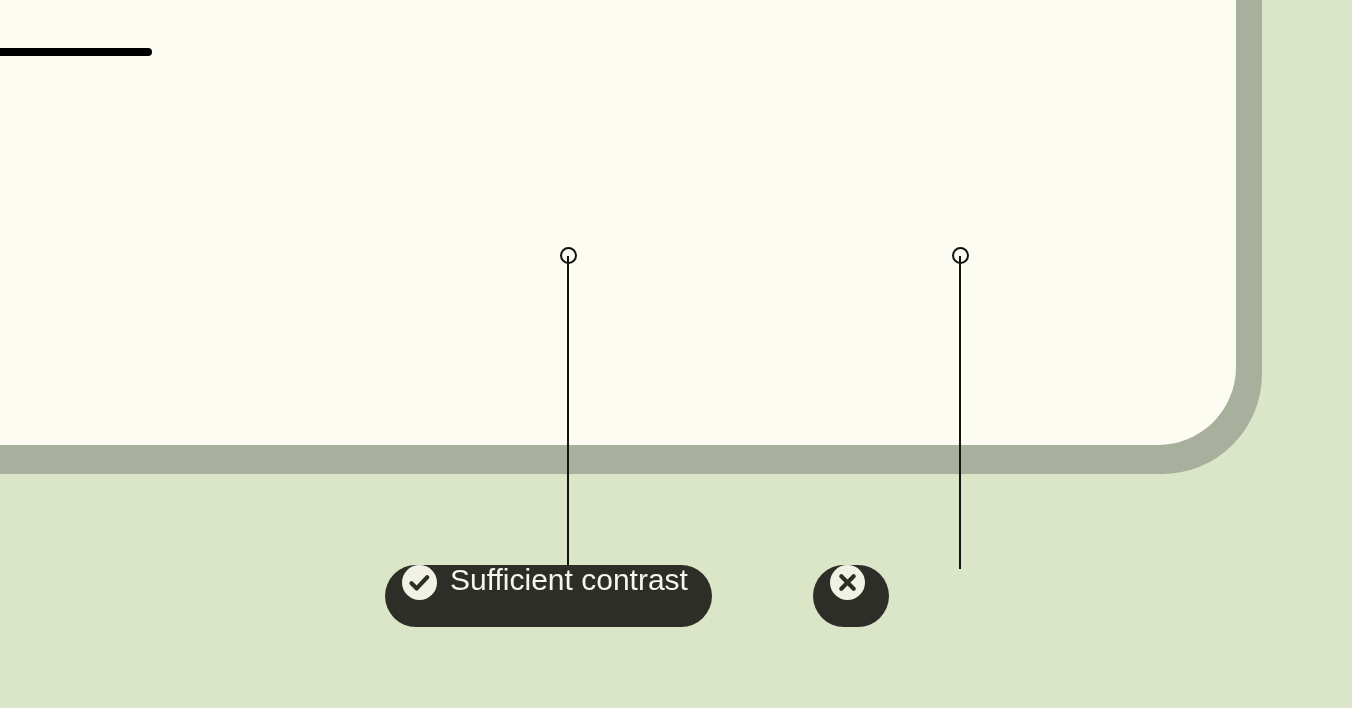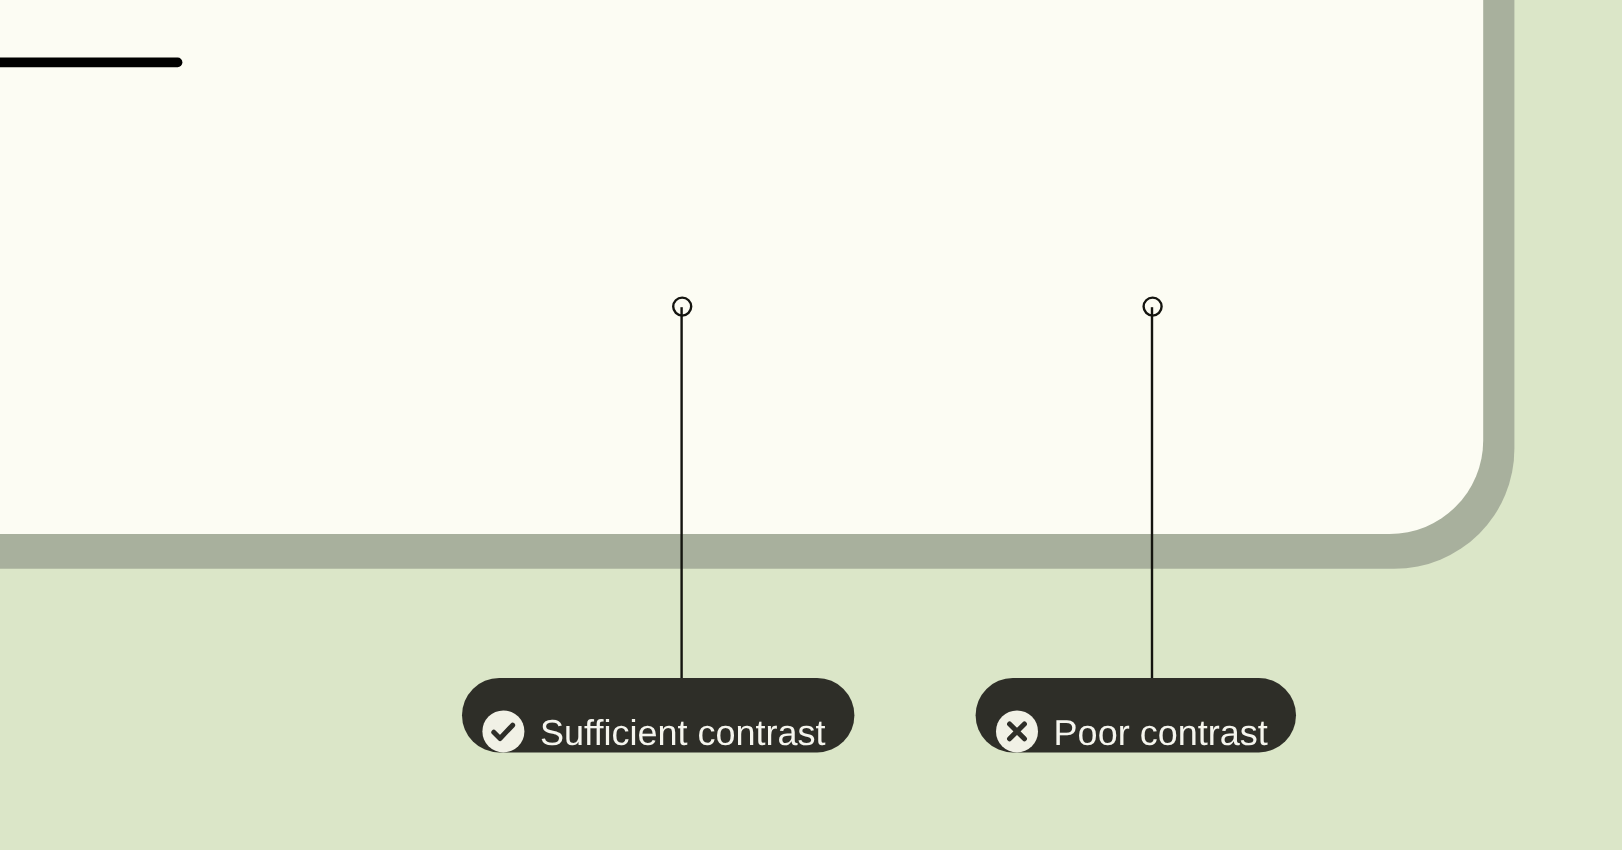--- a/index.html
+++ b/index.html
@@ -75,21 +75,21 @@
     background: transparent;
     box-sizing: border-box;
   }
   #dot-accept { left: 560px; top: 247px; }
   #dot-ignore { left: 952px; top: 247px; }
 
   
   .annotation-pill {
     position: absolute;
     display: flex;
-    align-items: flex-end;
+    align-items: flex-start;
     gap: 13px;
     height: 62px;
     padding: 0 24px 0 17px;
     background: #2e2e28;
     border-radius: 999px;
     box-sizing: border-box;
   }
   #pill-sufficient { left: 385px; top: 565px; }
   #pill-poor       { left: 813px; top: 565px; }
 
@@ -138,14 +138,13 @@
   </span>
   <span class="pill-label">Sufficient contrast</span>
 </div>
 
 <div class="annotation-pill" id="pill-poor">
   <span class="status-icon">
     <svg width="35" height="35" viewBox="0 0 35 35" aria-hidden="true">
       <path d="M11.3 11.3 L23.7 23.7 M23.7 11.3 L11.3 23.7" fill="none" stroke="#2e2e28" stroke-width="4.2" stroke-linecap="round"></path>
     </svg>
   </span>
-  <span class="pill-label">Poor contrast</span>
 </div>
 
 </body></html>

